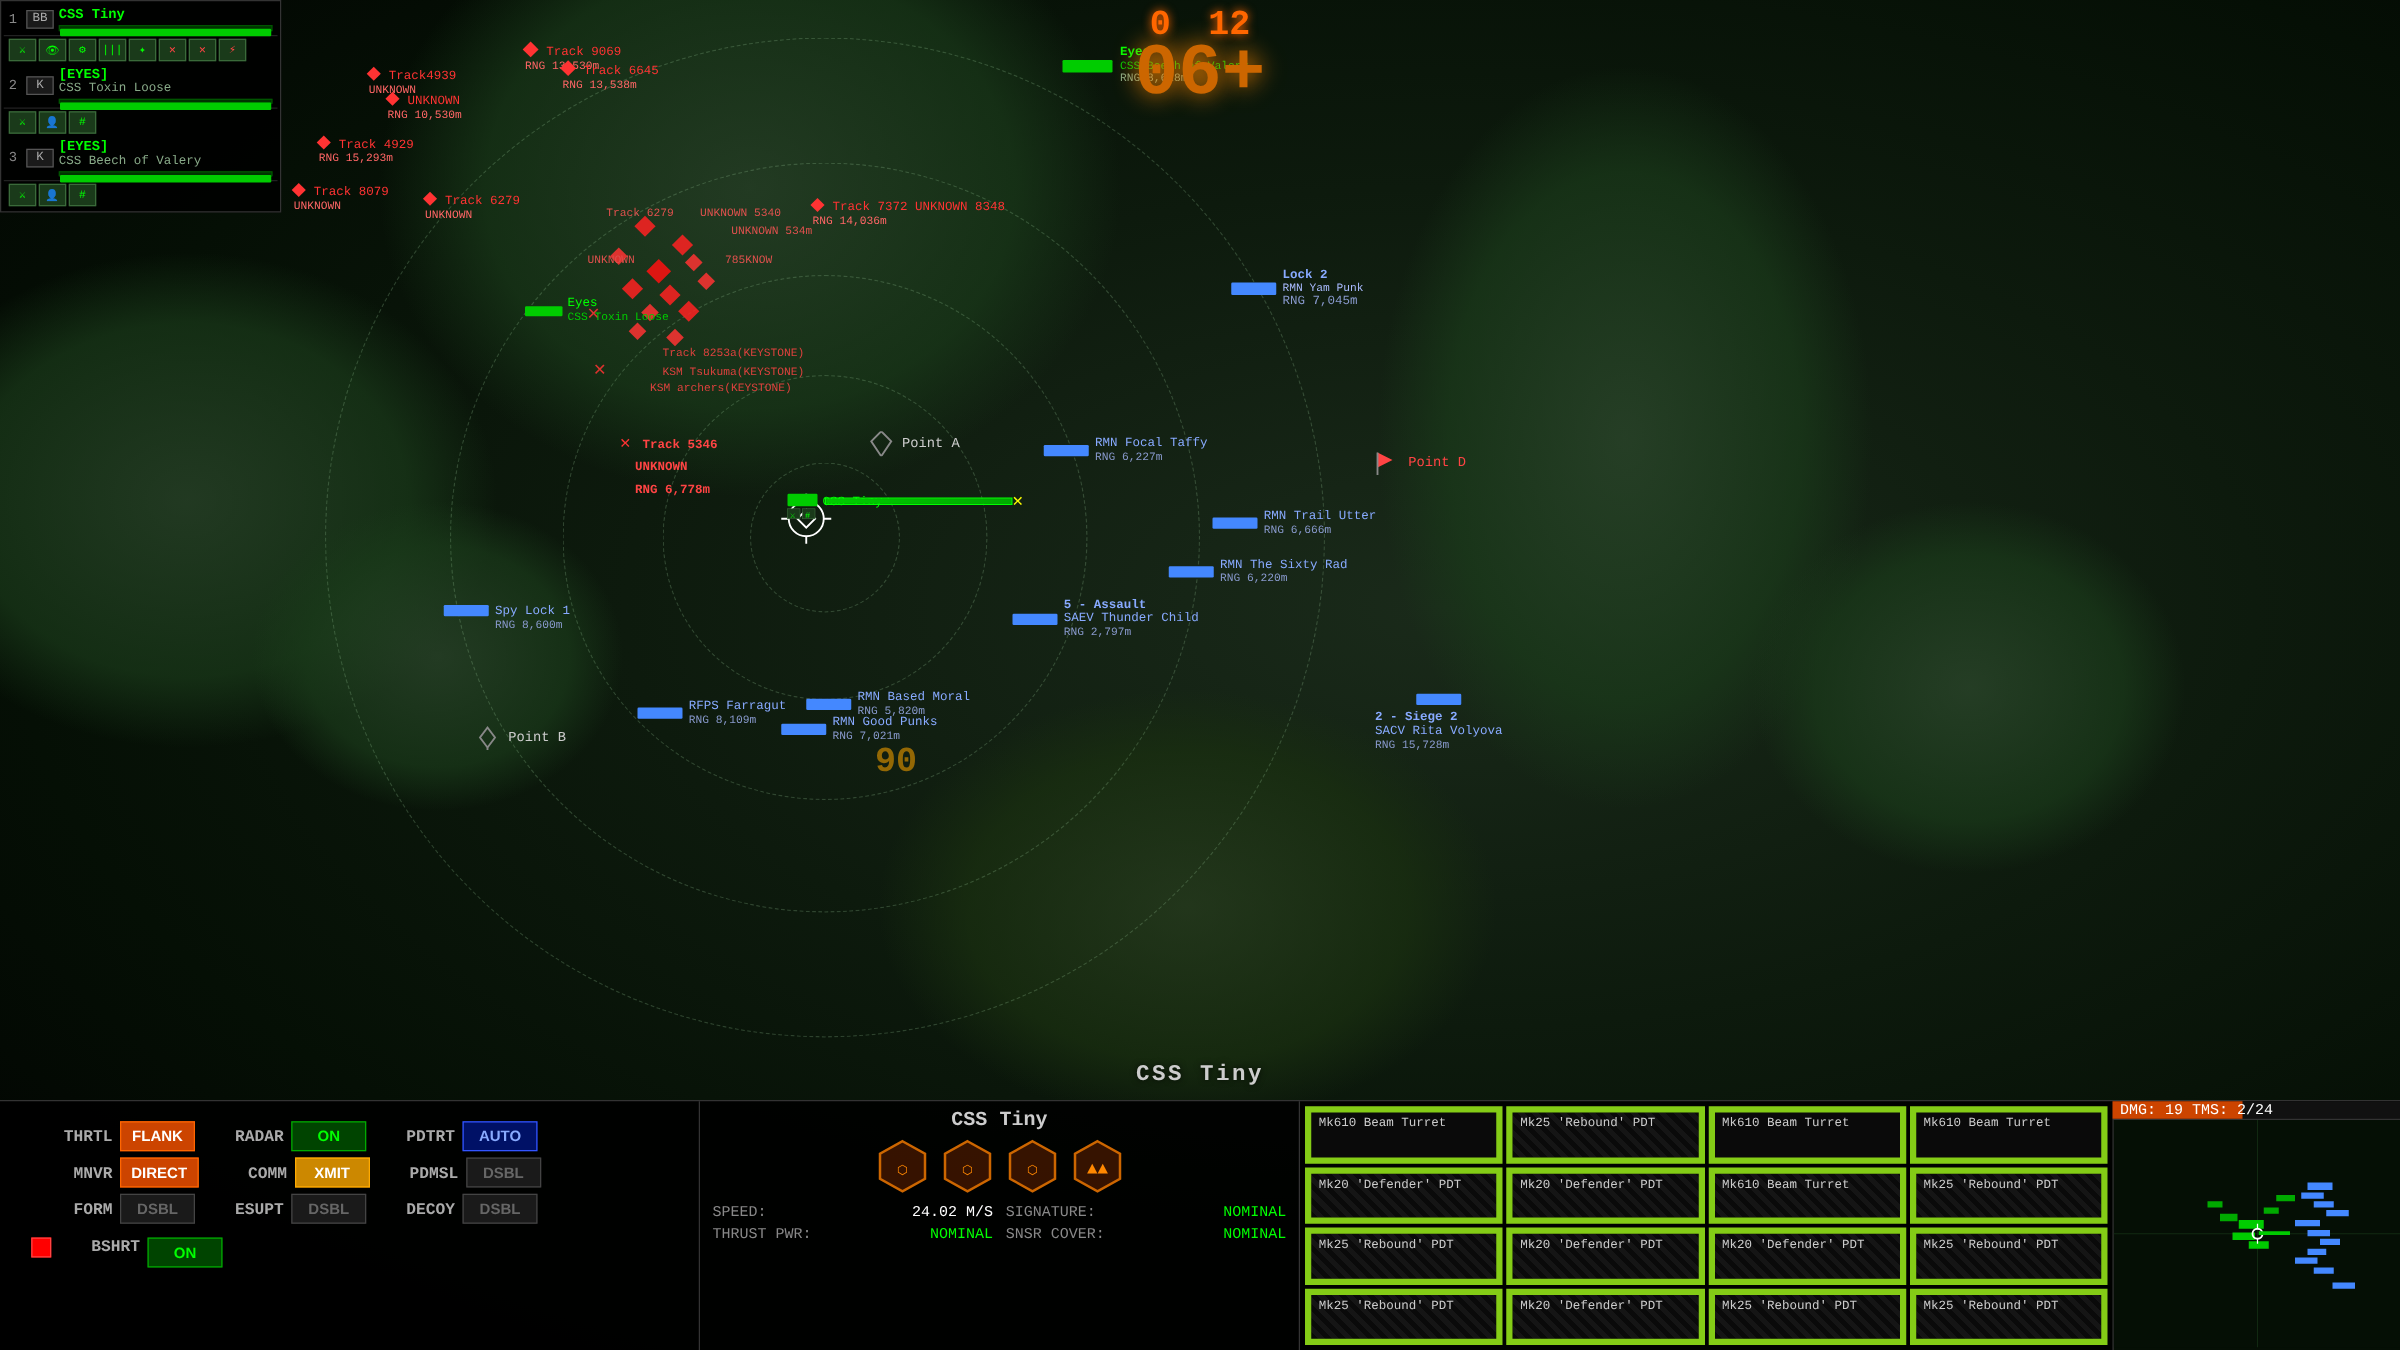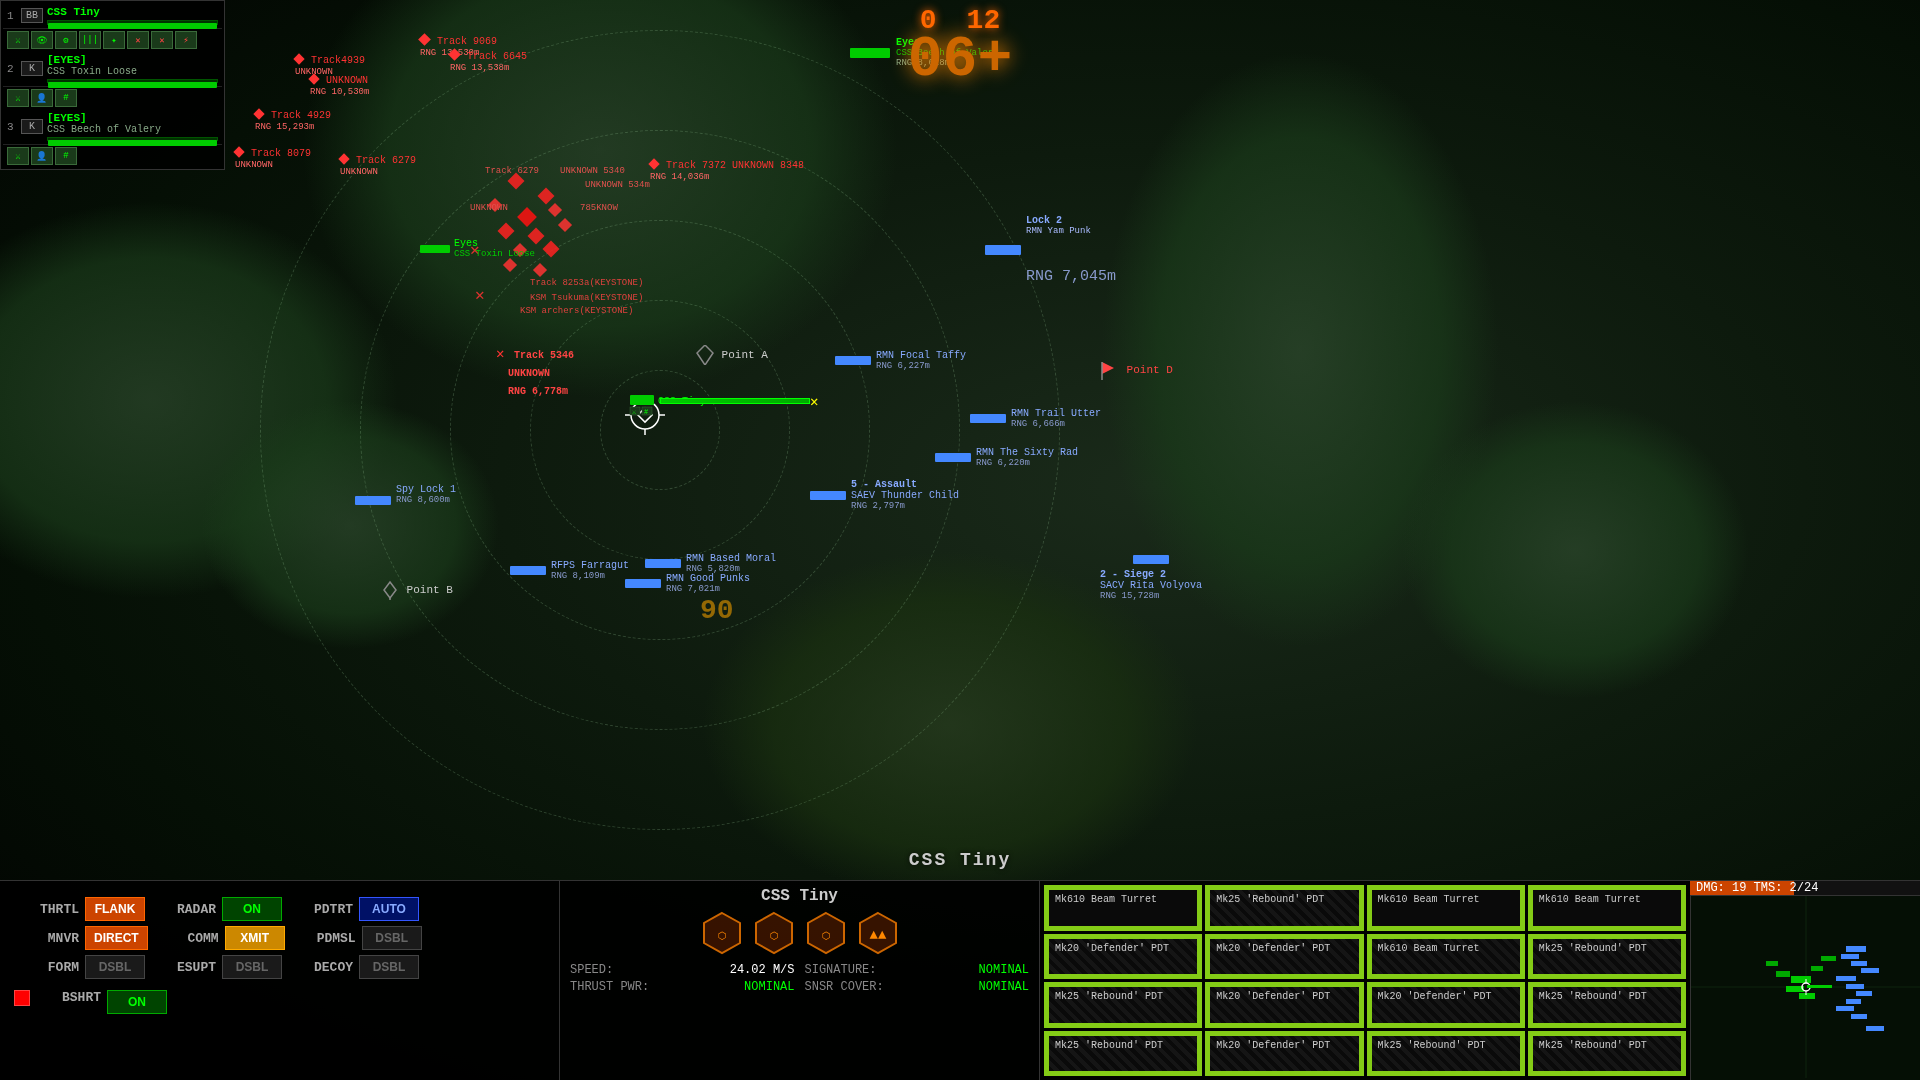--- a/index.html
+++ b/index.html
@@ -141,21 +141,21 @@
       right: 0;
       height: 200px;
       background: rgba(0,0,0,0.9);
       border-top: 1px solid #333;
       z-index: 200;
       display: flex;
     }
 
     #bottom-left-controls {
       width: 560px;
-      padding: 8px 6px;
+      padding: 8px 17px;
       border-right: 1px solid #333;
       flex-shrink: 0;
     }
 
     .ctrl-btn {
       padding: 4px 8px;
       font-size: 12px;
       font-weight: bold;
       border: 1px solid;
       cursor: pointer;
@@ -533,21 +533,21 @@
     <div style="color:#00ff00;font-size:10px;">Eyes</div>
     <div style="color:#00cc00;font-size:9px;">CSS Toxin Loose</div>
   </div>
 </div>
 
 <div style="position:absolute;left:985px;top:215px;display:flex;align-items:center;gap:5px;">
   <div style="width:36px;height:10px;background:#4488ff;border-radius:1px;"></div>
   <div>
     <div style="color:#88aaff;font-size:10px;font-weight:bold;">Lock 2</div>
     <div style="color:#aabbff;font-size:9px;">RMN Yam Punk</div>
-    <div style="color:#8899cc;font-size:15px;margin-top:32px;">RNG 7,045m</div>
+    <div style="color:#8899cc;font-size:10px;">RNG 7,045m</div>
   </div>
 </div>
 
 <div style="position:absolute;left:835px;top:350px;display:flex;align-items:center;gap:5px;">
   <div style="width:36px;height:9px;background:#4488ff;border-radius:1px;"></div>
   <div>
     <div style="color:#88aaff;font-size:10px;">RMN Focal Taffy</div>
     <div style="color:#8899cc;font-size:9px;">RNG 6,227m</div>
   </div>
 </div>
@@ -561,21 +561,21 @@
 </div>
 
 <div style="position:absolute;left:935px;top:447px;display:flex;align-items:center;gap:5px;">
   <div style="width:36px;height:9px;background:#4488ff;border-radius:1px;"></div>
   <div>
     <div style="color:#88aaff;font-size:10px;">RMN The Sixty Rad</div>
     <div style="color:#8899cc;font-size:9px;">RNG 6,220m</div>
   </div>
 </div>
 
-<div style="position:absolute;left:355px;top:484px;display:flex;align-items:flex-end;gap:5px;">
+<div style="position:absolute;left:355px;top:484px;display:flex;align-items:flex-start;gap:5px;">
   <div style="width:36px;height:9px;background:#4488ff;border-radius:1px;"></div>
   <div>
     <div style="color:#88aaff;font-size:10px;">Spy Lock 1</div>
     <div style="color:#8899cc;font-size:9px;">RNG 8,600m</div>
   </div>
 </div>
 
 <div style="position:absolute;left:810px;top:479px;display:flex;align-items:center;gap:5px;">
   <div style="width:36px;height:9px;background:#4488ff;border-radius:1px;"></div>
   <div>

